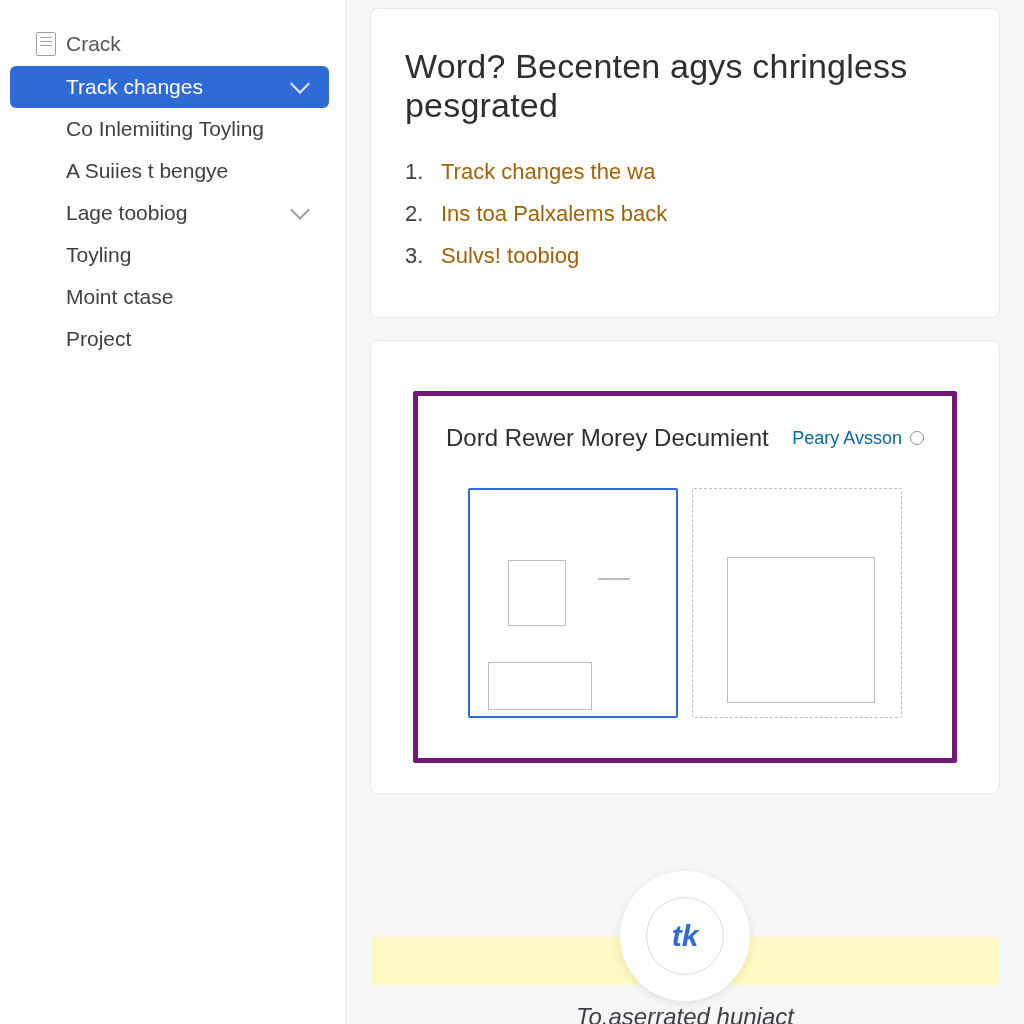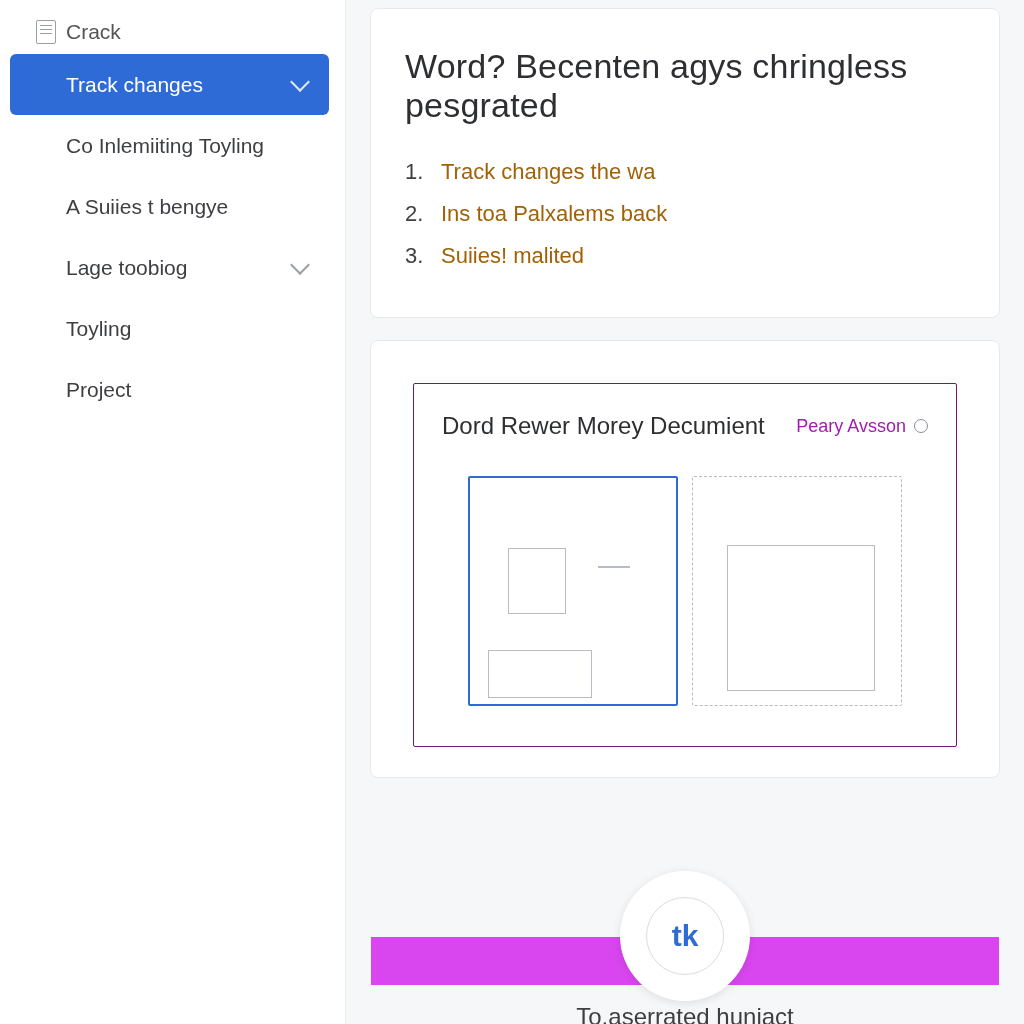--- a/index.html
+++ b/index.html
@@ -22,20 +22,21 @@
   padding: 14px 16px 14px 10px;
   border-right: 1px solid #eceef0;
 }
 .sidebar-top {
   display: flex;
   align-items: flex-start;
   gap: 10px;
   padding: 6px 16px 10px 26px;
   color: #555;
   font-size: 21px;
+  margin-top: 12px;
 }
 .doc-icon {
   width: 20px;
   height: 24px;
   border: 1.6px solid #9aa0a6;
   border-radius: 2px;
   position: relative;
 }
 .doc-icon::before {
   content: "";
@@ -44,21 +45,21 @@
   left: 3px;
   right: 3px;
   height: 1px;
   background: #9aa0a6;
   box-shadow: 0 4px 0 #9aa0a6, 0 8px 0 #9aa0a6;
 }
 .side-item {
   display: flex;
   align-items: center;
   justify-content: space-between;
-  height: 61px;
+  height: 42px;
   padding: 0 22px 0 56px;
   font-size: 21px;
   color: #3d3f42;
   border-radius: 6px;
   cursor: pointer;
 }
 .side-item.active {
   background: #2f6bd6;
   color: #ffffff;
 }
@@ -108,38 +109,39 @@
   color: #3d3f42;
 }
 .doc-card {
   background: #ffffff;
   border: 1px solid #e6e8eb;
   border-radius: 8px;
   padding: 42px 42px 30px 42px;
   position: relative;
 }
 .doc-frame {
-  border: 1px solid #701a75;
+  border: 5px solid #701a75;
   border-radius: 2px;
   padding: 28px 28px 40px 28px;
+  margin-top: 8px;
 }
 .doc-header {
   display: flex;
   align-items: center;
   justify-content: space-between;
   margin-bottom: 36px;
 }
 .doc-title {
   font-size: 24px;
   font-weight: 500;
   color: #2d2f33;
 }
 .doc-meta {
   font-size: 18px;
-  color: #a21caf;
+  color: #0369a1;
   display: flex;
   align-items: center;
   gap: 8px;
 }
 .avatar-dot {
   width: 14px;
   height: 14px;
   border: 1.6px solid #8a8f98;
   border-radius: 50%;
 }
@@ -175,23 +177,24 @@
   height: 2px;
   background: #b7bcc5;
 }
 .right .b3 { top: 68px; left: 34px; width: 148px; height: 146px; }
 .overlay {
   position: absolute;
   top: 596px;
   left: 0;
   right: 0;
   bottom: 0;
-  background: #d946ef;
+  background: #fef9c3;
   padding-top: 48px;
   text-align: center;
+  font-style: italic;
 }
 .badge {
   width: 130px;
   height: 130px;
   border-radius: 50%;
   background: #ffffff;
   box-shadow: 0 2px 10px rgba(0,0,0,.10);
   position: absolute;
   top: -66px;
   left: 50%;
@@ -236,39 +239,42 @@
   </div>
   <div class="side-item">
     <span>A Suiies t bengye</span>
   </div>
   <div class="side-item">
     <span>Lage toobiog</span>
     <span class="chevron" style="color:#8a8f98"></span>
   </div>
   <div class="side-item">
     <span>Toyling</span>
+  </div>
+  <div class="side-item">
+    <span>Moint ctase</span>
   </div>
   <div class="side-item">
     <span>Project</span>
   </div>
 </aside>
 
 <main class="main">
 
   <section class="card">
     <h1>Word? Becenten agys chringless pesgrated</h1>
     <ol class="ol">
       <li>
           <span>Track changes  the wa</span>
         </li>
       <li>
           <span>Ins toa Palxalems  back</span>
         </li>
       <li>
-          <span>Suiies!  malited</span>
+          <span>Sulvs!  toobiog</span>
         </li>
     </ol>
   </section>
 
   <section class="doc-card">
     <div class="doc-frame">
       <div class="doc-header">
         <span class="doc-title">Dord Rewer Morey Decumient</span>
         <span class="doc-meta">
           <span>Peary Avsson</span>

